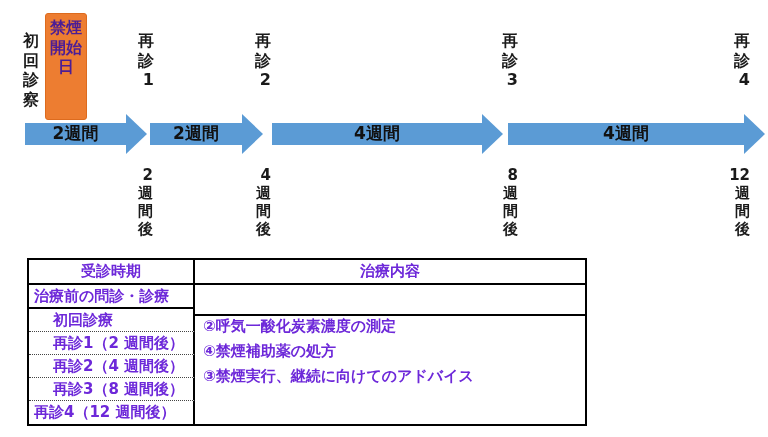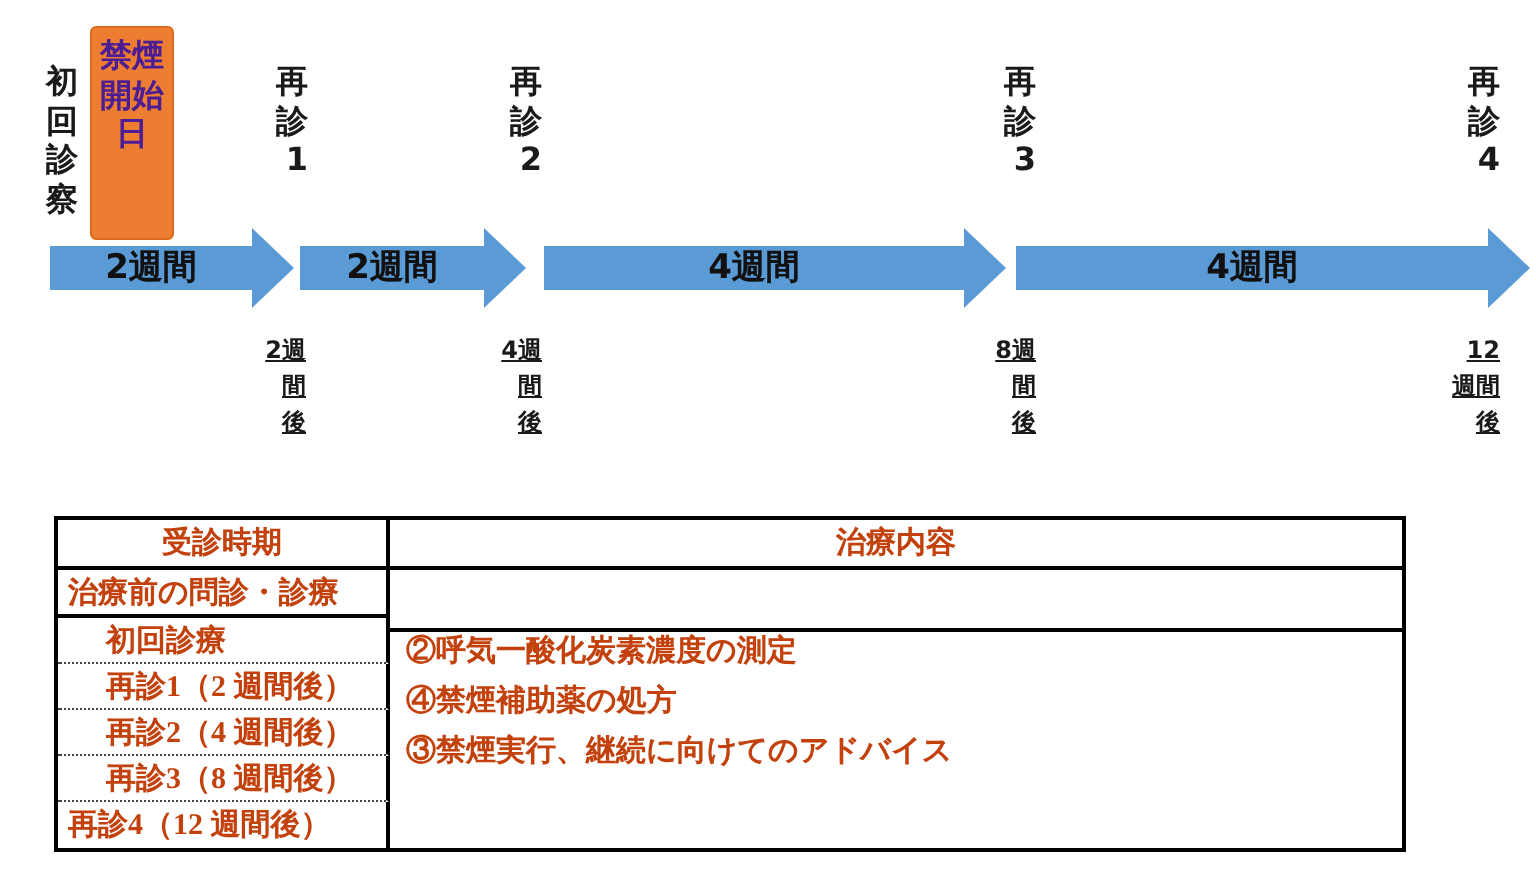--- a/index.html
+++ b/index.html
@@ -21,24 +21,23 @@
     position: absolute;
     width: 22px;
     text-align: right;
     font-size: 16px;
     line-height: 19.5px;
     font-weight: 600;
     color: #1a1a1a;
     word-break: normal;
   }
   .vlabel.small {
-    font-size: 12px;
+    font-size: 15px;
     line-height: 18px;
     top: 166px;
-    text-decoration: underline;
   }
   #initial-visit { left: 17px;  top: 31px; }
   #revisit-1     { left: 132px; top: 31px; }
   #revisit-2     { left: 249px; top: 31px; }
   #revisit-3     { left: 496px; top: 31px; }
   #revisit-4     { left: 728px; top: 31px; }
   #elapsed-1 { left: 131px; }
   #elapsed-2 { left: 249px; }
   #elapsed-3 { left: 496px; }
   #elapsed-4 { left: 724px; width: 26px; }
@@ -91,29 +90,28 @@
   }
   #arrow-1 { left: 25px;  width: 122px; }
   #arrow-2 { left: 150px; width: 113px; }
   #arrow-3 { left: 272px; width: 231px; }
   #arrow-4 { left: 508px; width: 257px; }
 
   
   #treatment-table {
     position: absolute;
     left: 27px; top: 258px;
-    width: 676px;
+    width: 560px;
     border: 2px solid #000000;
     display: grid;
     grid-template-columns: 166px 1fr;
     grid-template-rows: 25px 24px repeat(5, 23px);
     font-size: 15px;
     font-weight: 700;
-    color: #c2410c;
-    font-family: Liberation Serif, serif;
+    color: #6d28d9;
   }
   .cell { display: flex; align-items: center; overflow: hidden; white-space: nowrap; }
   .col1 { border-right: 2px solid #000000; padding-left: 5px; }
   .head { justify-content: center; padding-left: 0; border-bottom: 2px solid #000000; }
   .solid-bottom { border-bottom: 2px solid #000000; }
   .dotted-bottom { border-bottom: 1px dotted #444444; padding-left: 24px; }
   .content-cell { padding-left: 8px; margin-top: 29px; }
   #treatment-items-cell {
     grid-column: 2;
     grid-row: 3 / span 5;

